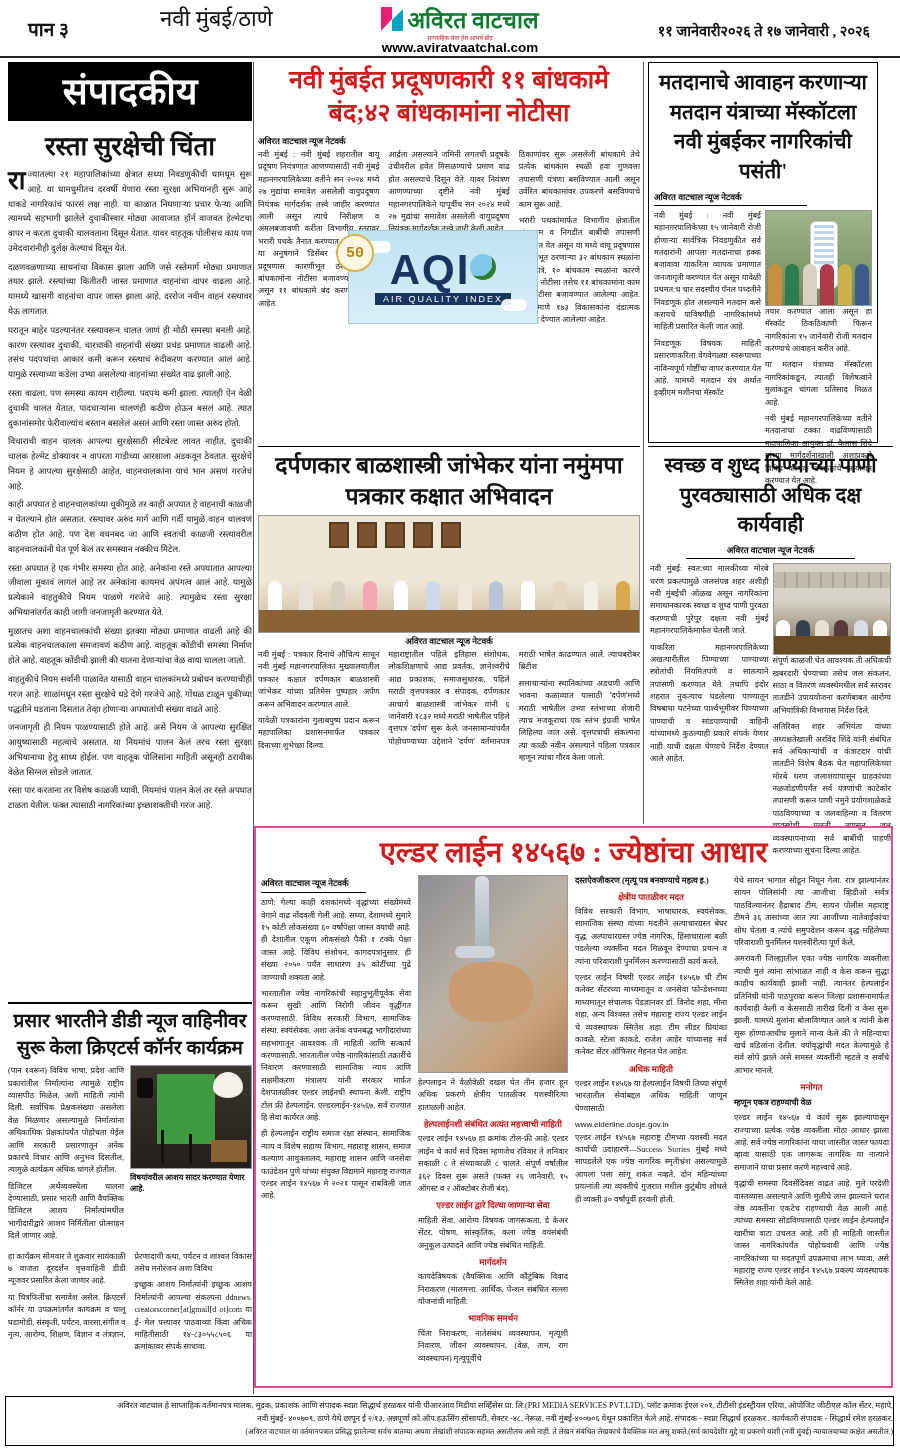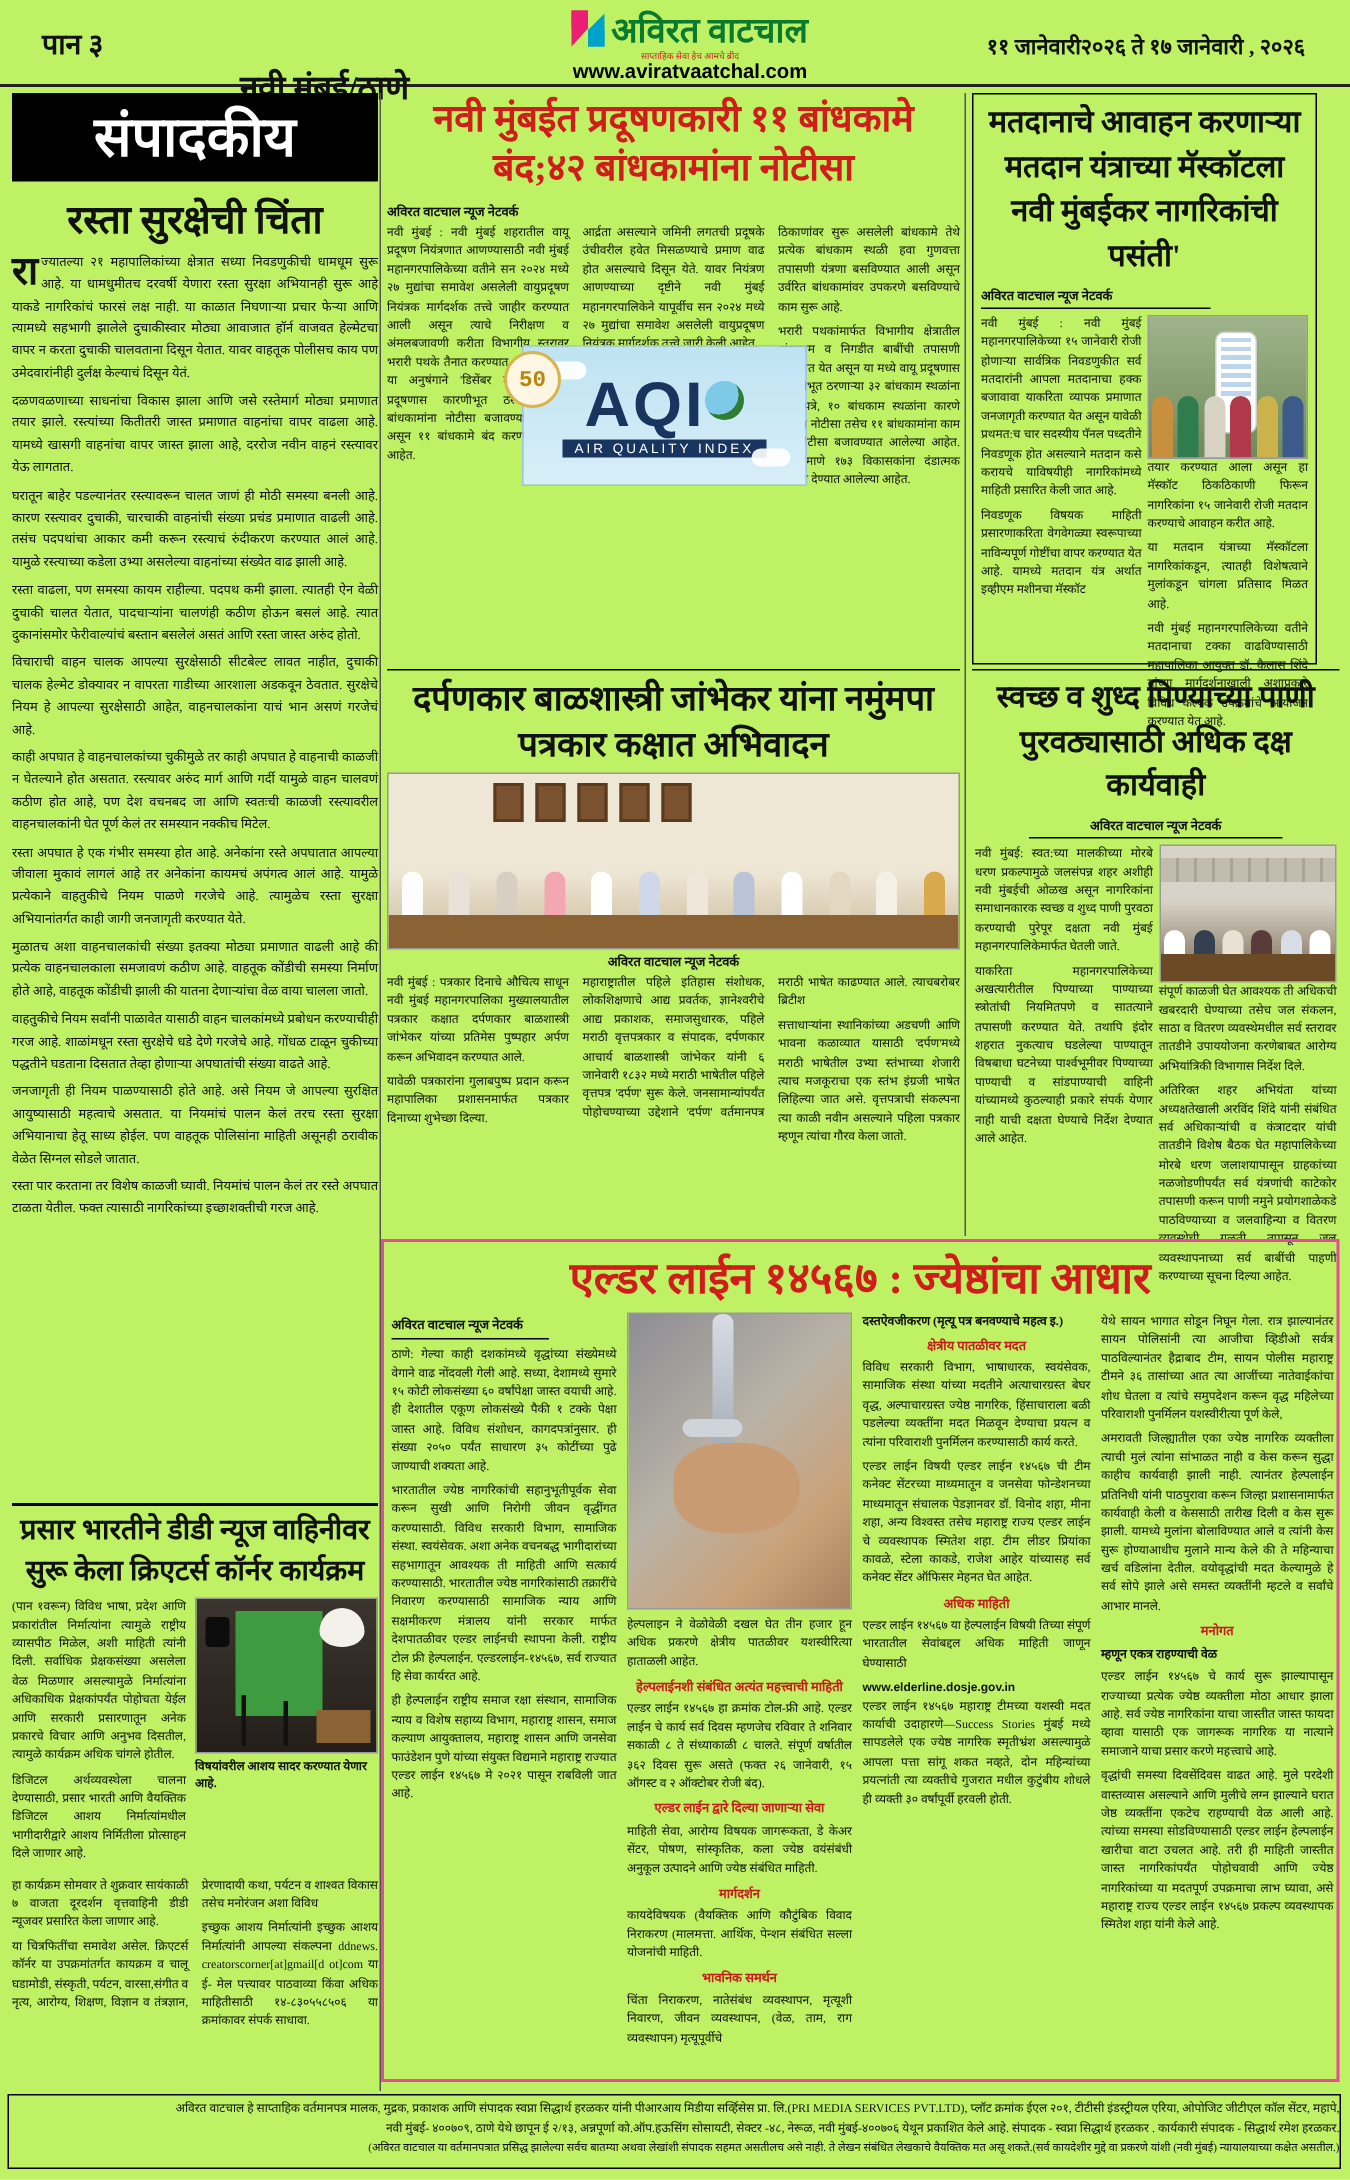--- a/index.html
+++ b/index.html
@@ -1,40 +1,40 @@
 <!DOCTYPE html>
 <html><head>
 <meta charset="utf-8">
 <style>
   html,body{margin:0;padding:0;background:#e8e8e8;}
-  .page{position:relative;width:900px;height:1453px;background:#bef264;margin:0 auto;
+  .page{position:relative;width:900px;height:1453px;background:#ffffff;margin:0 auto;
         font-family:"Liberation Serif","DejaVu Serif",serif;color:#111;overflow:hidden;}
   
   .hdr{position:absolute;left:0;top:0;width:900px;height:56px;border-bottom:2px solid #222;}
   .hdr-page{position:absolute;left:28px;top:16px;font-size:19px;font-weight:bold;}
-  .hdr-region{position:absolute;left:160px;top:2px;font-size:22px;font-weight:bold;margin-top:40px;}
+  .hdr-region{position:absolute;left:160px;top:2px;font-size:22px;font-weight:normal;}
   .hdr-logo{position:absolute;left:355px;top:3px;width:210px;text-align:center;}
   .logo-row{display:flex;align-items:center;justify-content:center;gap:4px;}
   .logo-mark{width:22px;height:24px;position:relative;flex:0 0 auto;}
   .logo-mark .t1{position:absolute;left:0;top:0;width:0;height:0;border-left:11px solid #e91e74;border-bottom:12px solid transparent;border-top:12px solid #e91e74;}
   .logo-mark .t2{position:absolute;right:0;top:2px;width:0;height:0;border-right:11px solid #00a3c8;border-top:11px solid transparent;border-bottom:11px solid #00a3c8;}
   .logo-title{font-size:23px;font-weight:bold;color:#0a7a2f;letter-spacing:0;}
   .logo-tag{font-size:6px;color:#cc2222;line-height:1;}
   .logo-web{font-size:13.5px;font-weight:bold;color:#000;font-family:"Liberation Sans",sans-serif;line-height:1.1;}
   .hdr-date{position:absolute;right:30px;top:20px;font-size:14.5px;font-weight:bold;}
   
   .art{position:absolute;box-sizing:border-box;}
   .byline{font-weight:bold;font-size:8.6px;margin:2px 0;}
   .byline.ctr{text-align:center;}
   .byline-rule{border-top:1px solid #000;width:70%;margin:2px 0 4px 0;}
   p{margin:0 0 4px 0;}
   .body-txt{font-size:8px;line-height:1.55;text-align:justify;}
   .sub{color:#c81b1b;font-weight:bold;text-align:center;font-size:8.6px;margin:3px 0 2px 0;}
   .boldline{font-weight:bold;font-size:8.2px;margin:0 0 3px 0;}
-  .site{font-weight:bold;font-family:"Liberation Sans",sans-serif;font-size:8px;}
+  .site{font-weight:normal;font-family:"Liberation Sans",sans-serif;font-size:8px;}
   .vrule{position:absolute;width:1px;background:#555;}
   
   .ed-masthead{background:#000;color:#fff;text-align:center;font-size:37px;font-weight:bold;padding:2px 0 6px 0;}
   .ed-headline{text-align:center;font-size:26px;font-weight:bold;padding:6px 0 4px 0;}
   .ed-body{font-size:8.6px;line-height:1.72;text-align:justify;}
   .dropcap{float:left;font-size:26px;line-height:0.9;font-weight:bold;padding:2px 2px 0 0;}
   
   .poll-headline{color:#d11c1c;text-align:center;font-size:25px;font-weight:bold;line-height:1.3;padding:2px 0 4px 0;}
   .poll-body{columns:3;column-gap:9px;height:283px;}
   .aqi{position:absolute;left:90px;top:168px;width:188px;height:92px;background:linear-gradient(#bfe3f2,#d8eef8);

